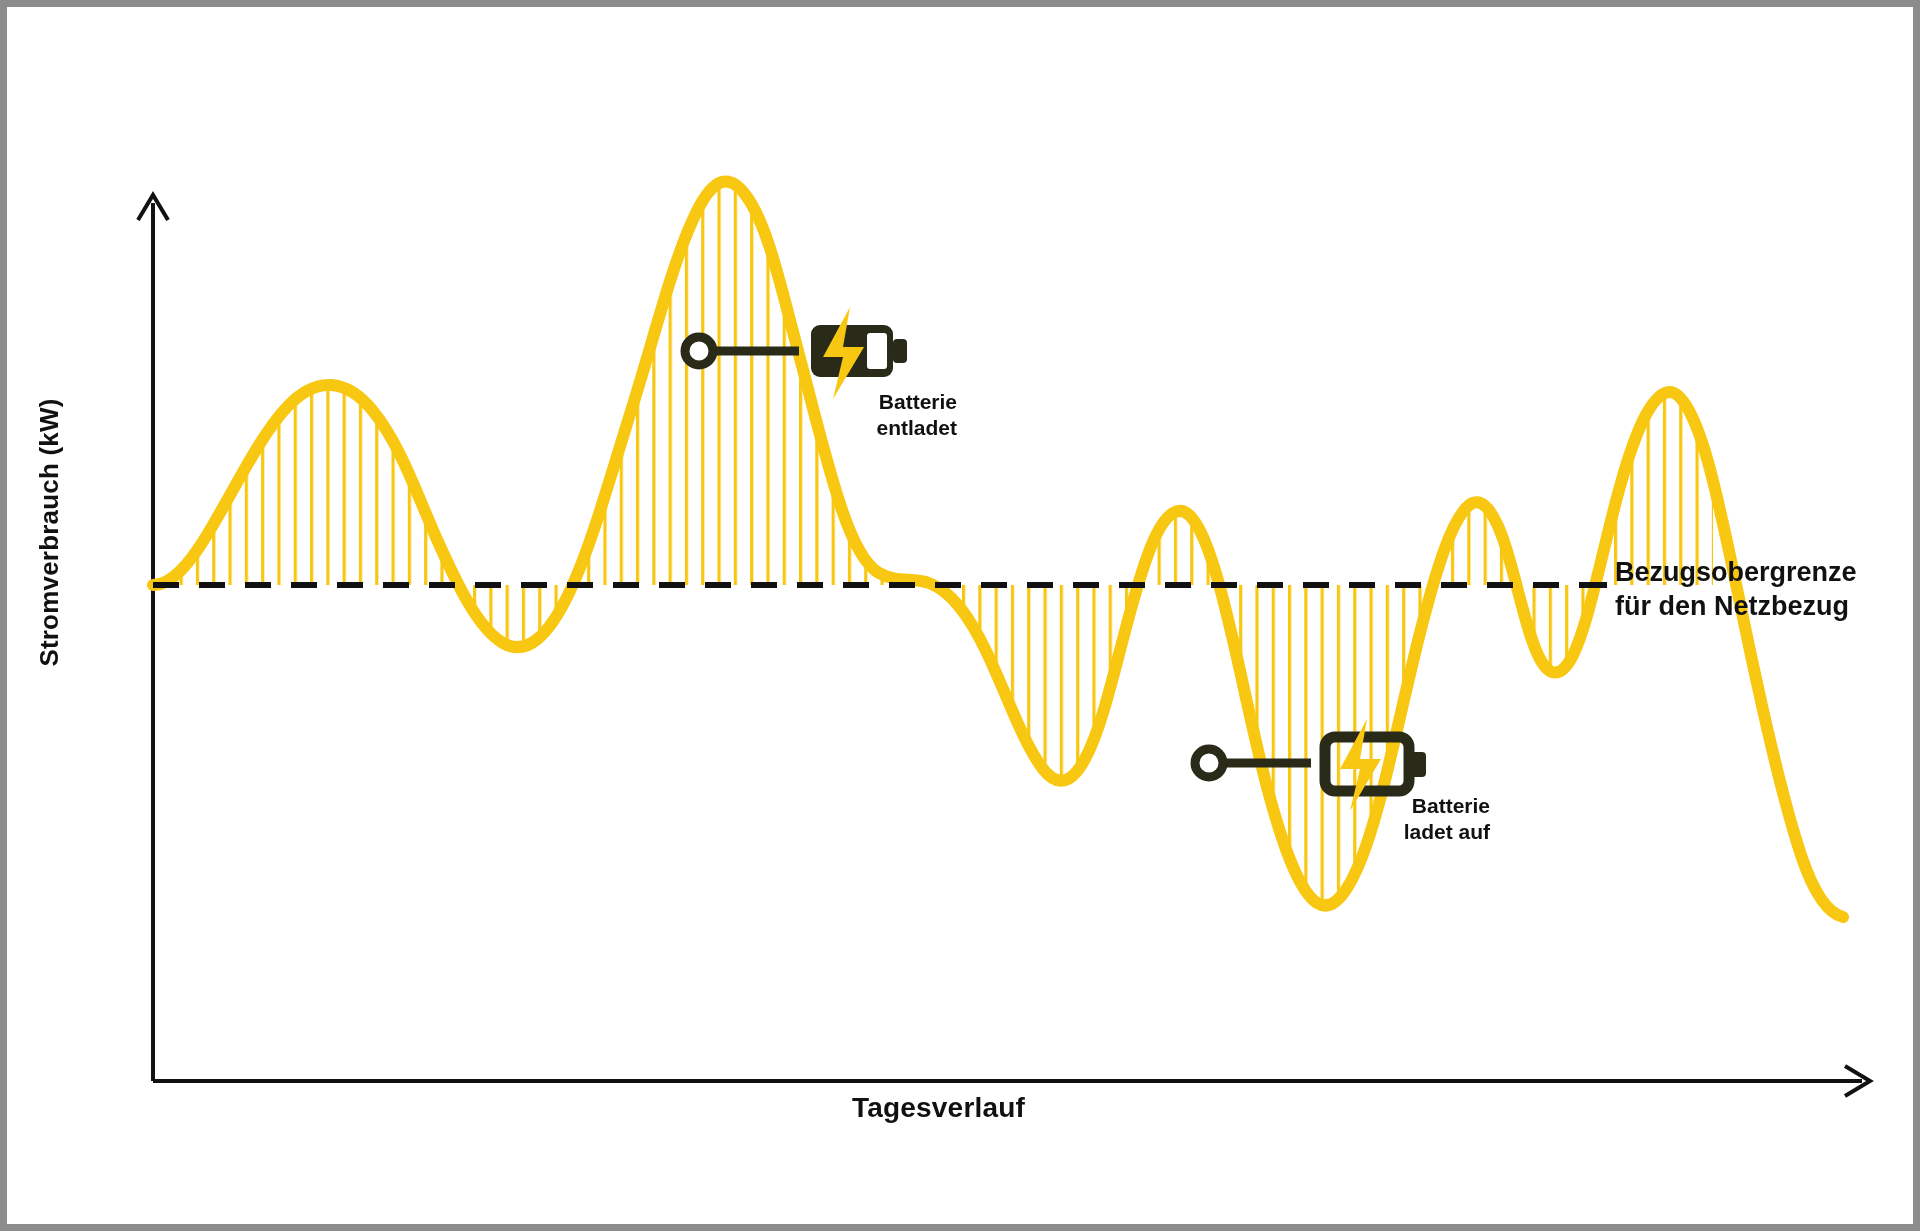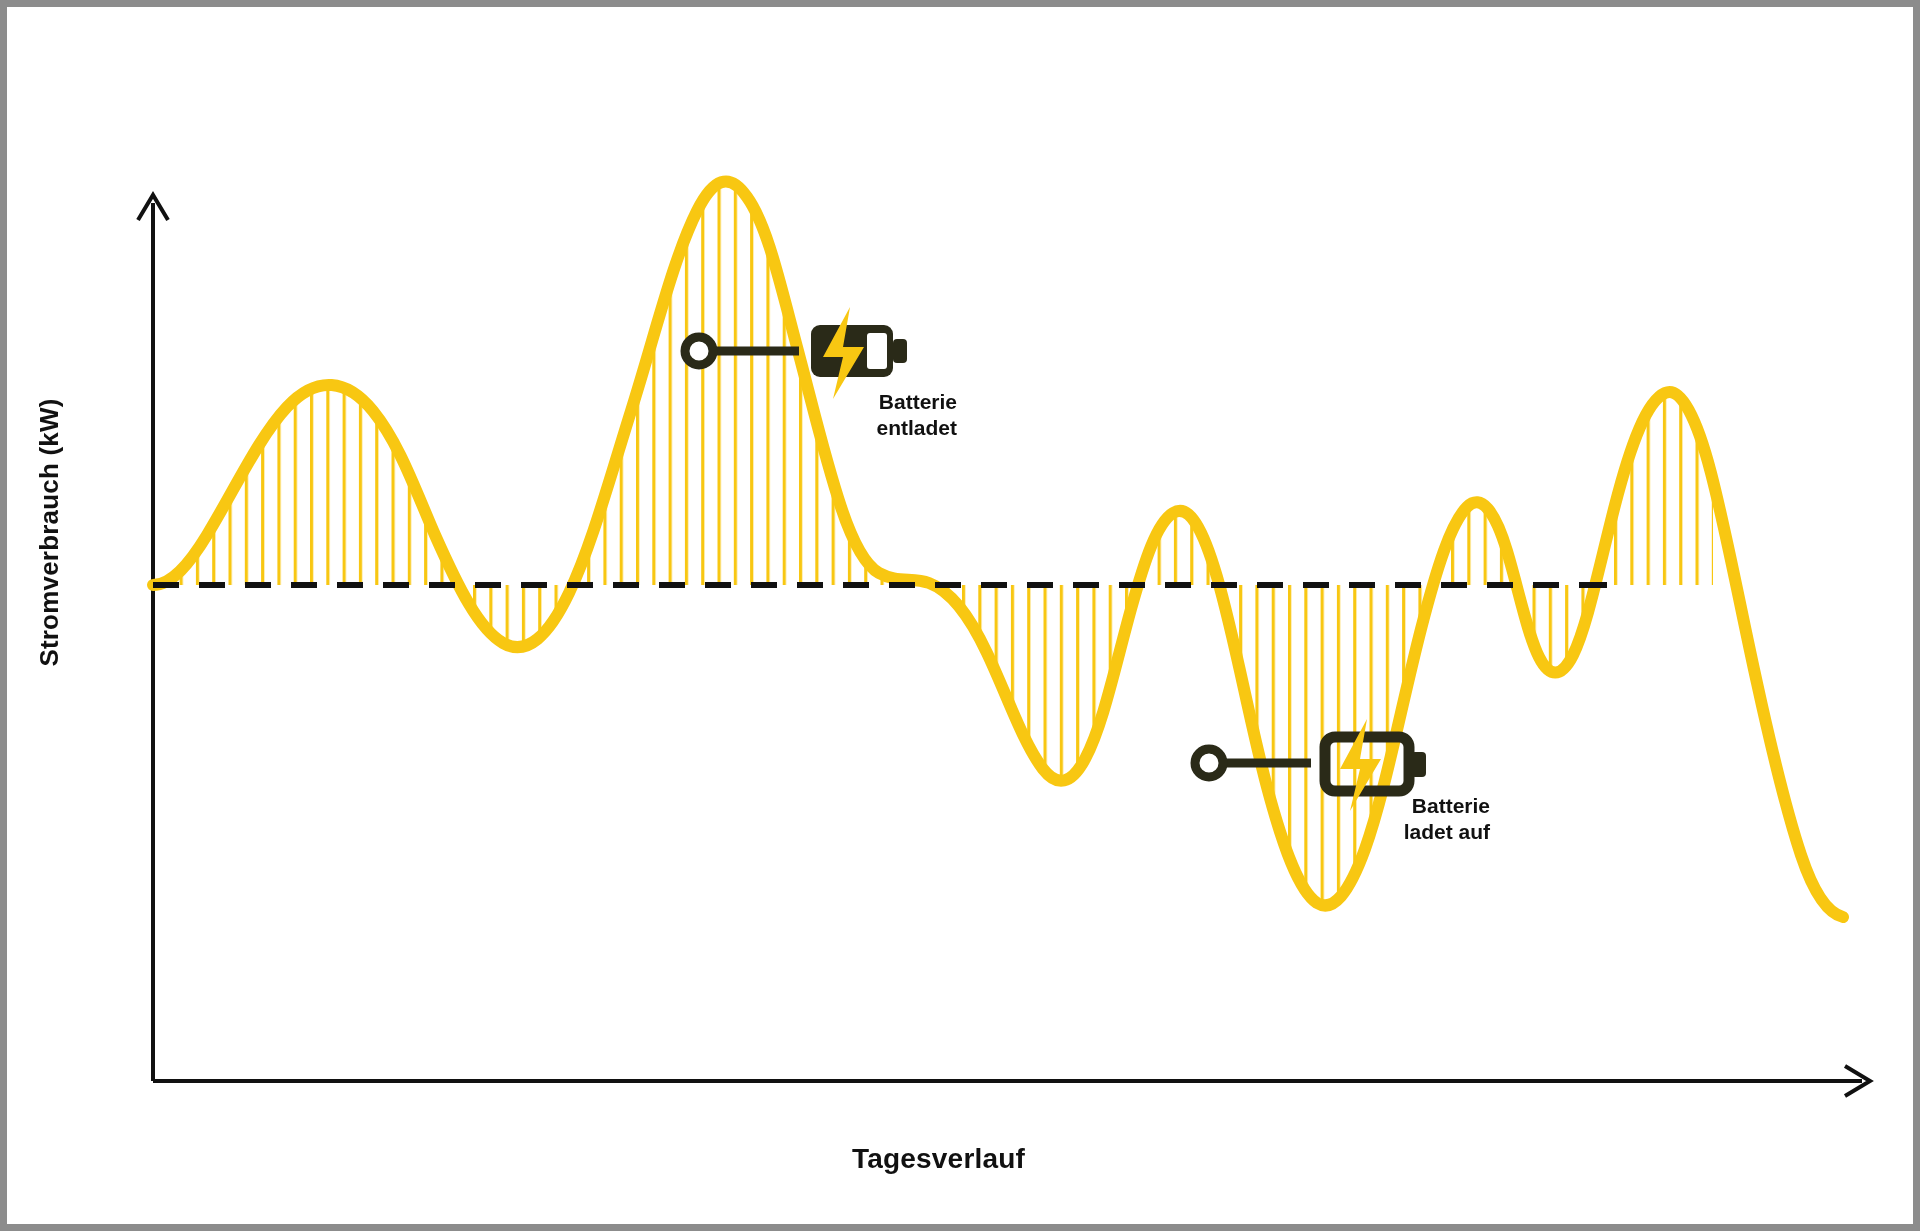--- a/index.html
+++ b/index.html
@@ -47,21 +47,21 @@
     left: -118px;
     top: 510px;
     width: 320px;
     text-align: center;
     transform: rotate(-90deg);
     transform-origin: center center;
   }
   #xlabel {
     font-size: 28px;
     left: 845px;
-    top: 1136px;
+    top: 1085px;
   }
   .callout-text {
     position: absolute;
     font-size: 21px;
     font-weight: bold;
     color: #111111;
     line-height: 1.22;
     text-align: right;
     white-space: pre-line;
   }
@@ -255,15 +255,17 @@
     <div class="axis-label" id="ylabel">Stromverbrauch (kW)</div>
 
     <div class="axis-label" id="xlabel">Tagesverlauf</div>
 
     <div class="callout-text" id="callout-discharge-text">Batterie
 entladet</div>
 
     <div class="callout-text" id="callout-charge-text">Batterie
 ladet auf</div>
 
+    <div id="limit-label">Bezugsobergrenze
+für  den Netzbezug</div>
 
   </div>
 </div>
 
 </body></html>

